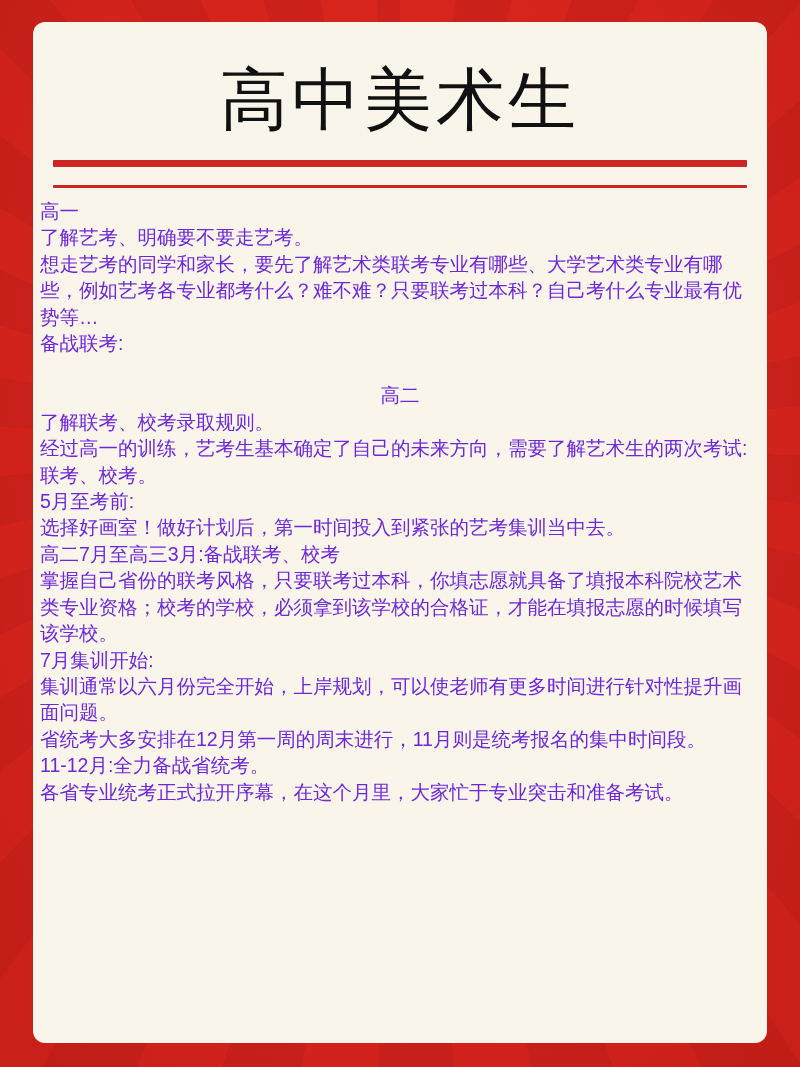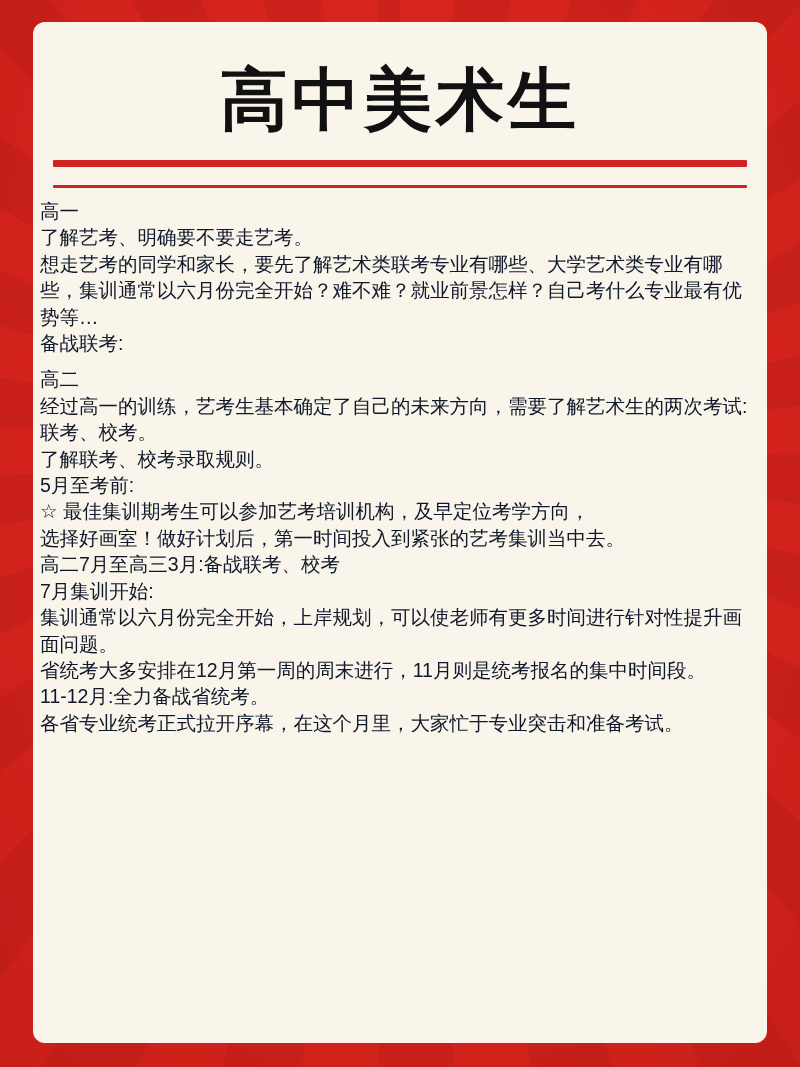--- a/index.html
+++ b/index.html
@@ -60,21 +60,21 @@
     overflow: hidden;
   }
 
   
   .title-block {
     padding-top: 38px;
     text-align: center;
   }
   .title-line {
     font-family: "Liberation Sans", "DejaVu Sans", sans-serif;
-    font-weight: bold;
+    font-weight: normal;
     font-size: 68px;
     line-height: 78px;
     letter-spacing: 4px;
     color: #111111;
     white-space: nowrap;
   }
 
   
   .rules {
     margin: 22px 20px 0 20px;
@@ -92,28 +92,29 @@
   }
 
   
   #body-text {
     margin: 10px 7px 0 7px;
     padding: 0 0 0 0;
   }
   .para {
     font-size: 19.5px;
     line-height: 26.4px;
-    color: #0f172a;
+    color: #6d28d9;
     margin: 0;
     white-space: pre-wrap;
     word-break: break-word;
     letter-spacing: 0px;
   }
   .para.spacer-before {
-    margin-top: 10px;
+    margin-top: 26px;
+    text-align: center;
   }
 </style>
 </head>
 <body>
 
 <div id="poster-bg">
   <div class="rays"></div>
   <div class="vignette"></div>
 </div>
 
@@ -124,29 +125,29 @@
   </div>
 
   <div class="rules">
     <div class="rule-thick"></div>
     <div class="rule-thin"></div>
   </div>
 
   <div id="body-text">
       <p class="para">高一</p>
       <p class="para">了解艺考、明确要不要走艺考。</p>
-      <p class="para">想走艺考的同学和家长，要先了解艺术类联考专业有哪些、大学艺术类专业有哪些，集训通常以六月份完全开始？难不难？就业前景怎样？自己考什么专业最有优势等…</p>
+      <p class="para">想走艺考的同学和家长，要先了解艺术类联考专业有哪些、大学艺术类专业有哪些，例如艺考各专业都考什么？难不难？只要联考过本科？自己考什么专业最有优势等…</p>
       <p class="para">备战联考:</p>
       <p class="para spacer-before">高二</p>
+      <p class="para">了解联考、校考录取规则。</p>
       <p class="para">经过高一的训练，艺考生基本确定了自己的未来方向，需要了解艺术生的两次考试:联考、校考。</p>
-      <p class="para">了解联考、校考录取规则。</p>
       <p class="para">5月至考前:</p>
-      <p class="para">☆ 最佳集训期考生可以参加艺考培训机构，及早定位考学方向，</p>
       <p class="para">选择好画室！做好计划后，第一时间投入到紧张的艺考集训当中去。</p>
       <p class="para">高二7月至高三3月:备战联考、校考</p>
+      <p class="para">掌握自己省份的联考风格，只要联考过本科，你填志愿就具备了填报本科院校艺术类专业资格；校考的学校，必须拿到该学校的合格证，才能在填报志愿的时候填写该学校。</p>
       <p class="para">7月集训开始:</p>
       <p class="para">集训通常以六月份完全开始，上岸规划，可以使老师有更多时间进行针对性提升画面问题。</p>
       <p class="para">省统考大多安排在12月第一周的周末进行，11月则是统考报名的集中时间段。</p>
       <p class="para">11-12月:全力备战省统考。</p>
       <p class="para">各省专业统考正式拉开序幕，在这个月里，大家忙于专业突击和准备考试。</p>
     </div>
 
 </div>
 
 </body></html>

